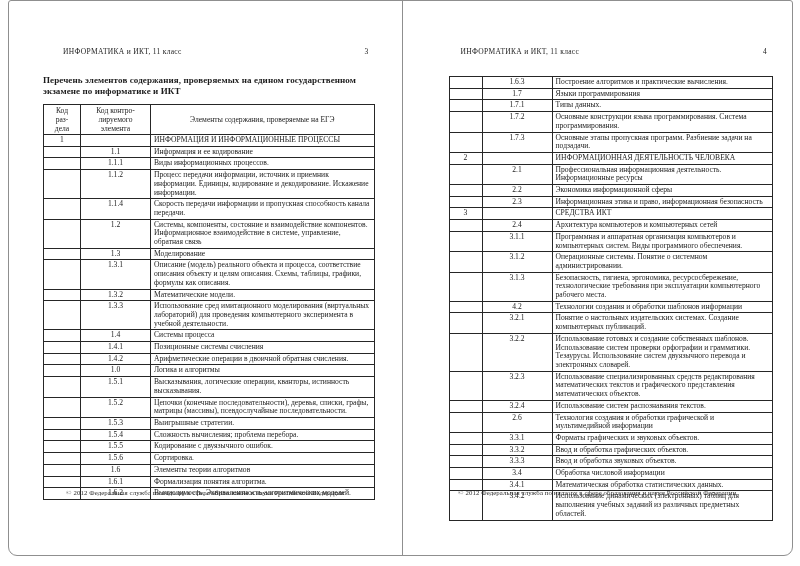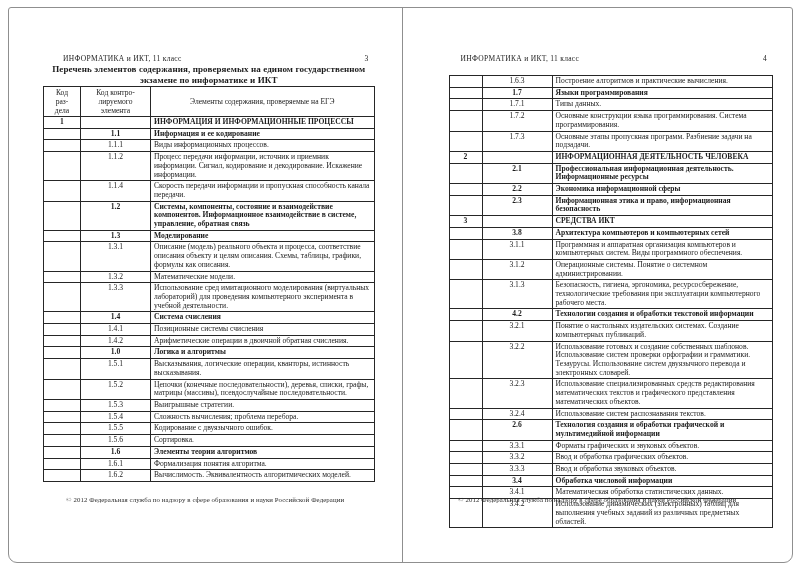--- a/index.html
+++ b/index.html
@@ -1,41 +1,41 @@
 <!DOCTYPE html>
 <html><head>
 <meta charset="utf-8">
 <style>
   * { margin:0; padding:0; box-sizing:border-box; }
   html,body { width:800px; height:566px; background:#ffffff;
     font-family:"Liberation Serif","DejaVu Serif",serif; color:#1c1c1c; }
-  .frame { position:absolute; left:8px; top:7px; width:785px; height:556px;
+  .frame { position:absolute; left:8px; top:0; width:785px; height:556px;
     border:1px solid #8f8f8f; border-radius:3px 3px 9px 9px; background:#fff;
     display:flex; overflow:hidden; }
   .page { position:relative; height:100%; }
   .page-left { width:393px; }
   .page-right { width:390px; }
   .divider { width:1px; background:#8f8f8f; height:100%; flex:0 0 1px; }
   .content { position:relative; }
   .page-left .content { margin:46px 27px 0 34px; }
   .page-right .content { margin:46px 19px 0 46px; }
   .running { display:flex; justify-content:space-between; font-size:7.5px; letter-spacing:.3px; }
   .running .rh { margin-left:20px; }
   .page-right .running .rh { margin-left:12px; }
   .running .pn { margin-right:6px; }
-  .doc-title { text-align:center; font-weight:bold; font-size:9px; line-height:11px;
-    margin-top:1px; letter-spacing:.1px; }
-  table { border-collapse:collapse; width:100%; 
+  .doc-title { font-weight:bold; font-size:9px; line-height:11px;
+    margin-top:19px; letter-spacing:.1px; }
+  table { border-collapse:collapse; width:100%; margin-top:7px;
     font-size:7.6px; line-height:8.7px; }
-  .page-right table { margin-top:12px; }
+  .page-right table { margin-top:20px; }
   th,td { border:1px solid #262626; padding:1px 3px; vertical-align:top; }
   th { font-weight:normal; text-align:center; vertical-align:middle;
     white-space:pre-line; line-height:9px; padding:1px 2px; }
   td.code { text-align:center; padding:1px 1px; }
-  tr.bold { font-weight:bold; }
+  tr.bold { font-weight:normal; }
   .page-left col.c1 { width:37px; } .page-left col.c2 { width:70px; }
   .page-right col.c1 { width:33px; } .page-right col.c2 { width:70px; }
   .footer { position:absolute; left:0; right:0; top:488px; text-align:center;
     font-size:6.8px; color:#2b2b2b; letter-spacing:.1px; }
 </style>
 </head>
 <body>
 
 <div class="frame">
 
@@ -75,21 +75,21 @@
               <td>Информация и ее кодирование</td>
             </tr>
             <tr>
               <td class="code"></td>
               <td class="code">1.1.1</td>
               <td>Виды информационных процессов.</td>
             </tr>
             <tr>
               <td class="code"></td>
               <td class="code">1.1.2</td>
-              <td>Процесс передачи информации, источник и приемник информации. Сигнал, кодирование и декодирование. Искажение информации.</td>
+              <td>Процесс передачи информации, источник и приемник информации. Единицы, кодирование и декодирование. Искажение информации.</td>
             </tr>
             <tr>
               <td class="code"></td>
               <td class="code">1.1.4</td>
               <td>Скорость передачи информации и пропускная способность канала передачи.</td>
             </tr>
             <tr class="bold">
               <td class="code"></td>
               <td class="code">1.2</td>
               <td>Системы, компоненты, состояние и взаимодействие компонентов. Информационное взаимодействие в системе, управление, обратная связь</td>
@@ -110,21 +110,21 @@
               <td>Математические модели.</td>
             </tr>
             <tr>
               <td class="code"></td>
               <td class="code">1.3.3</td>
               <td>Использование сред имитационного моделирования (виртуальных лабораторий) для проведения компьютерного эксперимента в учебной деятельности.</td>
             </tr>
             <tr class="bold">
               <td class="code"></td>
               <td class="code">1.4</td>
-              <td>Система счисления</td>
+              <td>Системы процесса</td>
             </tr>
             <tr>
               <td class="code"></td>
               <td class="code">1.4.1</td>
               <td>Позиционные системы счисления</td>
             </tr>
             <tr>
               <td class="code"></td>
               <td class="code">1.4.2</td>
               <td>Арифметические операции в двоичной обратная счисления.</td>
@@ -245,42 +245,42 @@
               <td class="code">2.3</td>
               <td>Информационная этика и право, информационная безопасность</td>
             </tr>
             <tr class="bold">
               <td class="code">3</td>
               <td class="code"></td>
               <td>СРЕДСТВА ИКТ</td>
             </tr>
             <tr class="bold">
               <td class="code"></td>
-              <td class="code">3.8</td>
+              <td class="code">2.4</td>
               <td>Архитектура компьютеров и компьютерных сетей</td>
             </tr>
             <tr>
               <td class="code"></td>
               <td class="code">3.1.1</td>
               <td>Программная и аппаратная организация компьютеров и компьютерных систем. Виды программного обеспечения.</td>
             </tr>
             <tr>
               <td class="code"></td>
               <td class="code">3.1.2</td>
               <td>Операционные системы. Понятие о системном администрировании.</td>
             </tr>
             <tr>
               <td class="code"></td>
               <td class="code">3.1.3</td>
               <td>Безопасность, гигиена, эргономика, ресурсосбережение, технологические требования при эксплуатации компьютерного рабочего места.</td>
             </tr>
             <tr class="bold">
               <td class="code"></td>
               <td class="code">4.2</td>
-              <td>Технологии создания и обработки текстовой информации</td>
+              <td>Технологии создания и обработки шаблонов информации</td>
             </tr>
             <tr>
               <td class="code"></td>
               <td class="code">3.2.1</td>
               <td>Понятие о настольных издательских системах. Создание компьютерных публикаций.</td>
             </tr>
             <tr>
               <td class="code"></td>
               <td class="code">3.2.2</td>
               <td>Использование готовых и создание собственных шаблонов. Использование систем проверки орфографии и грамматики. Тезаурусы. Использование систем двуязычного перевода и электронных словарей.</td>

